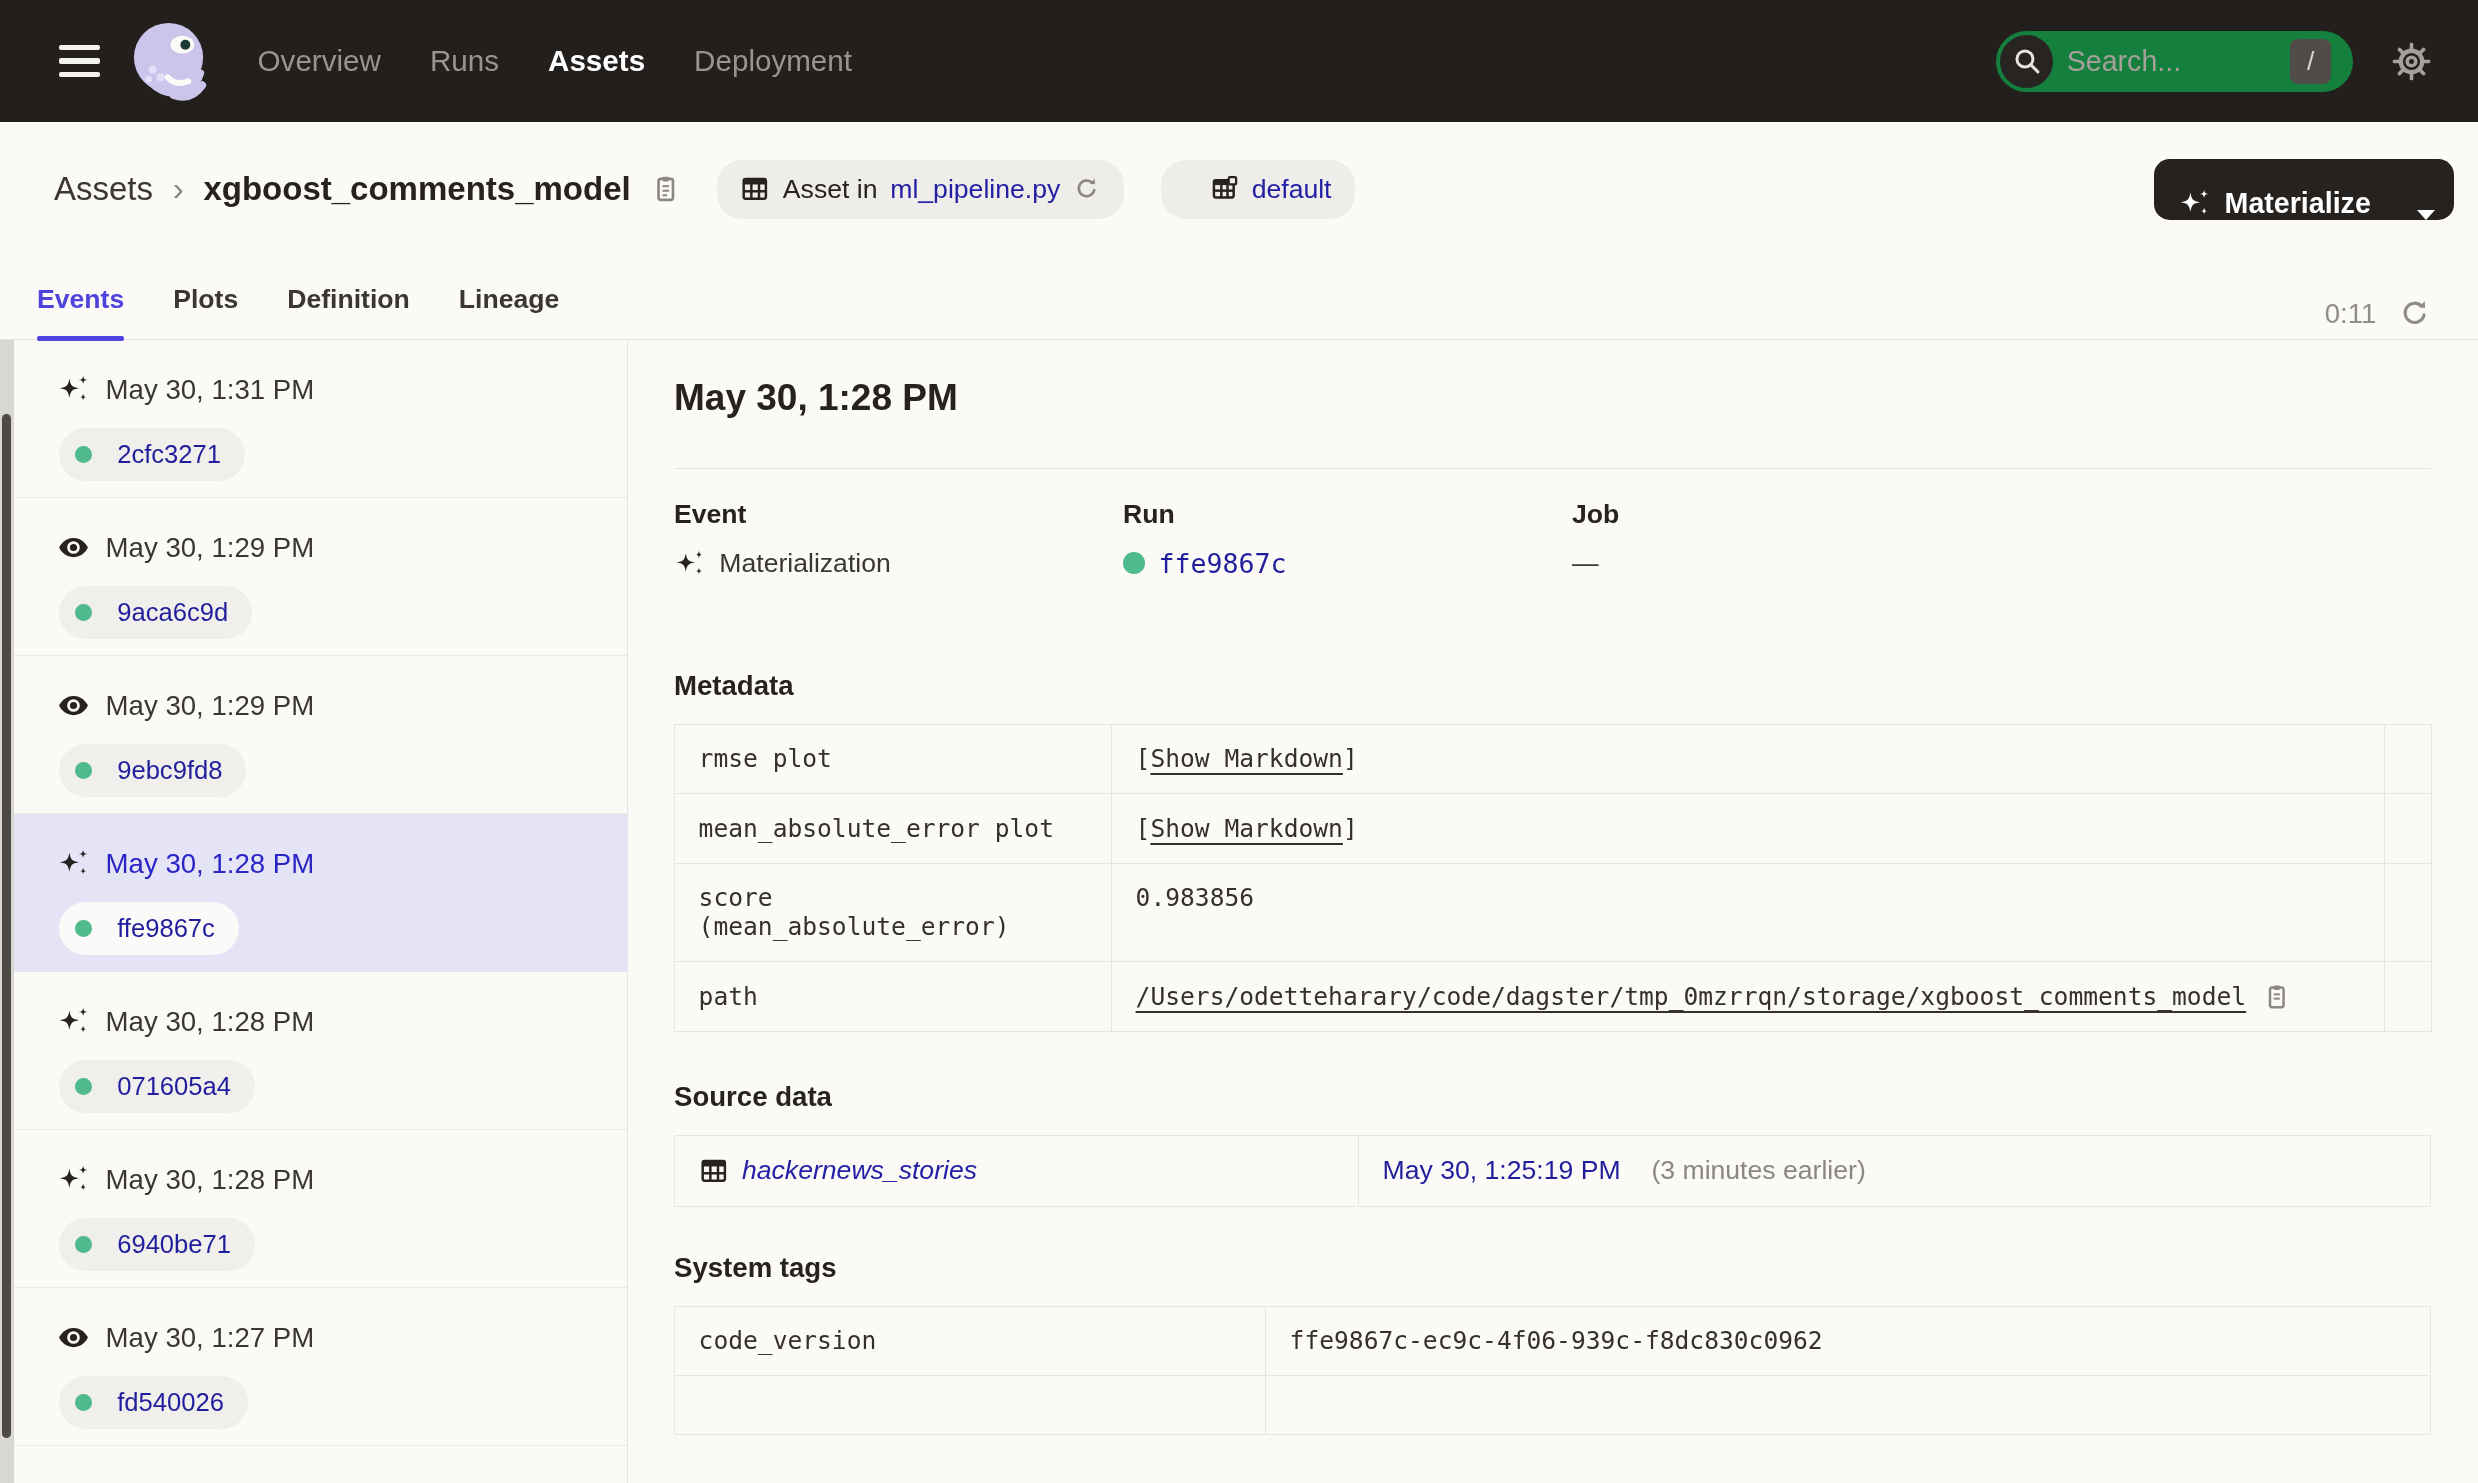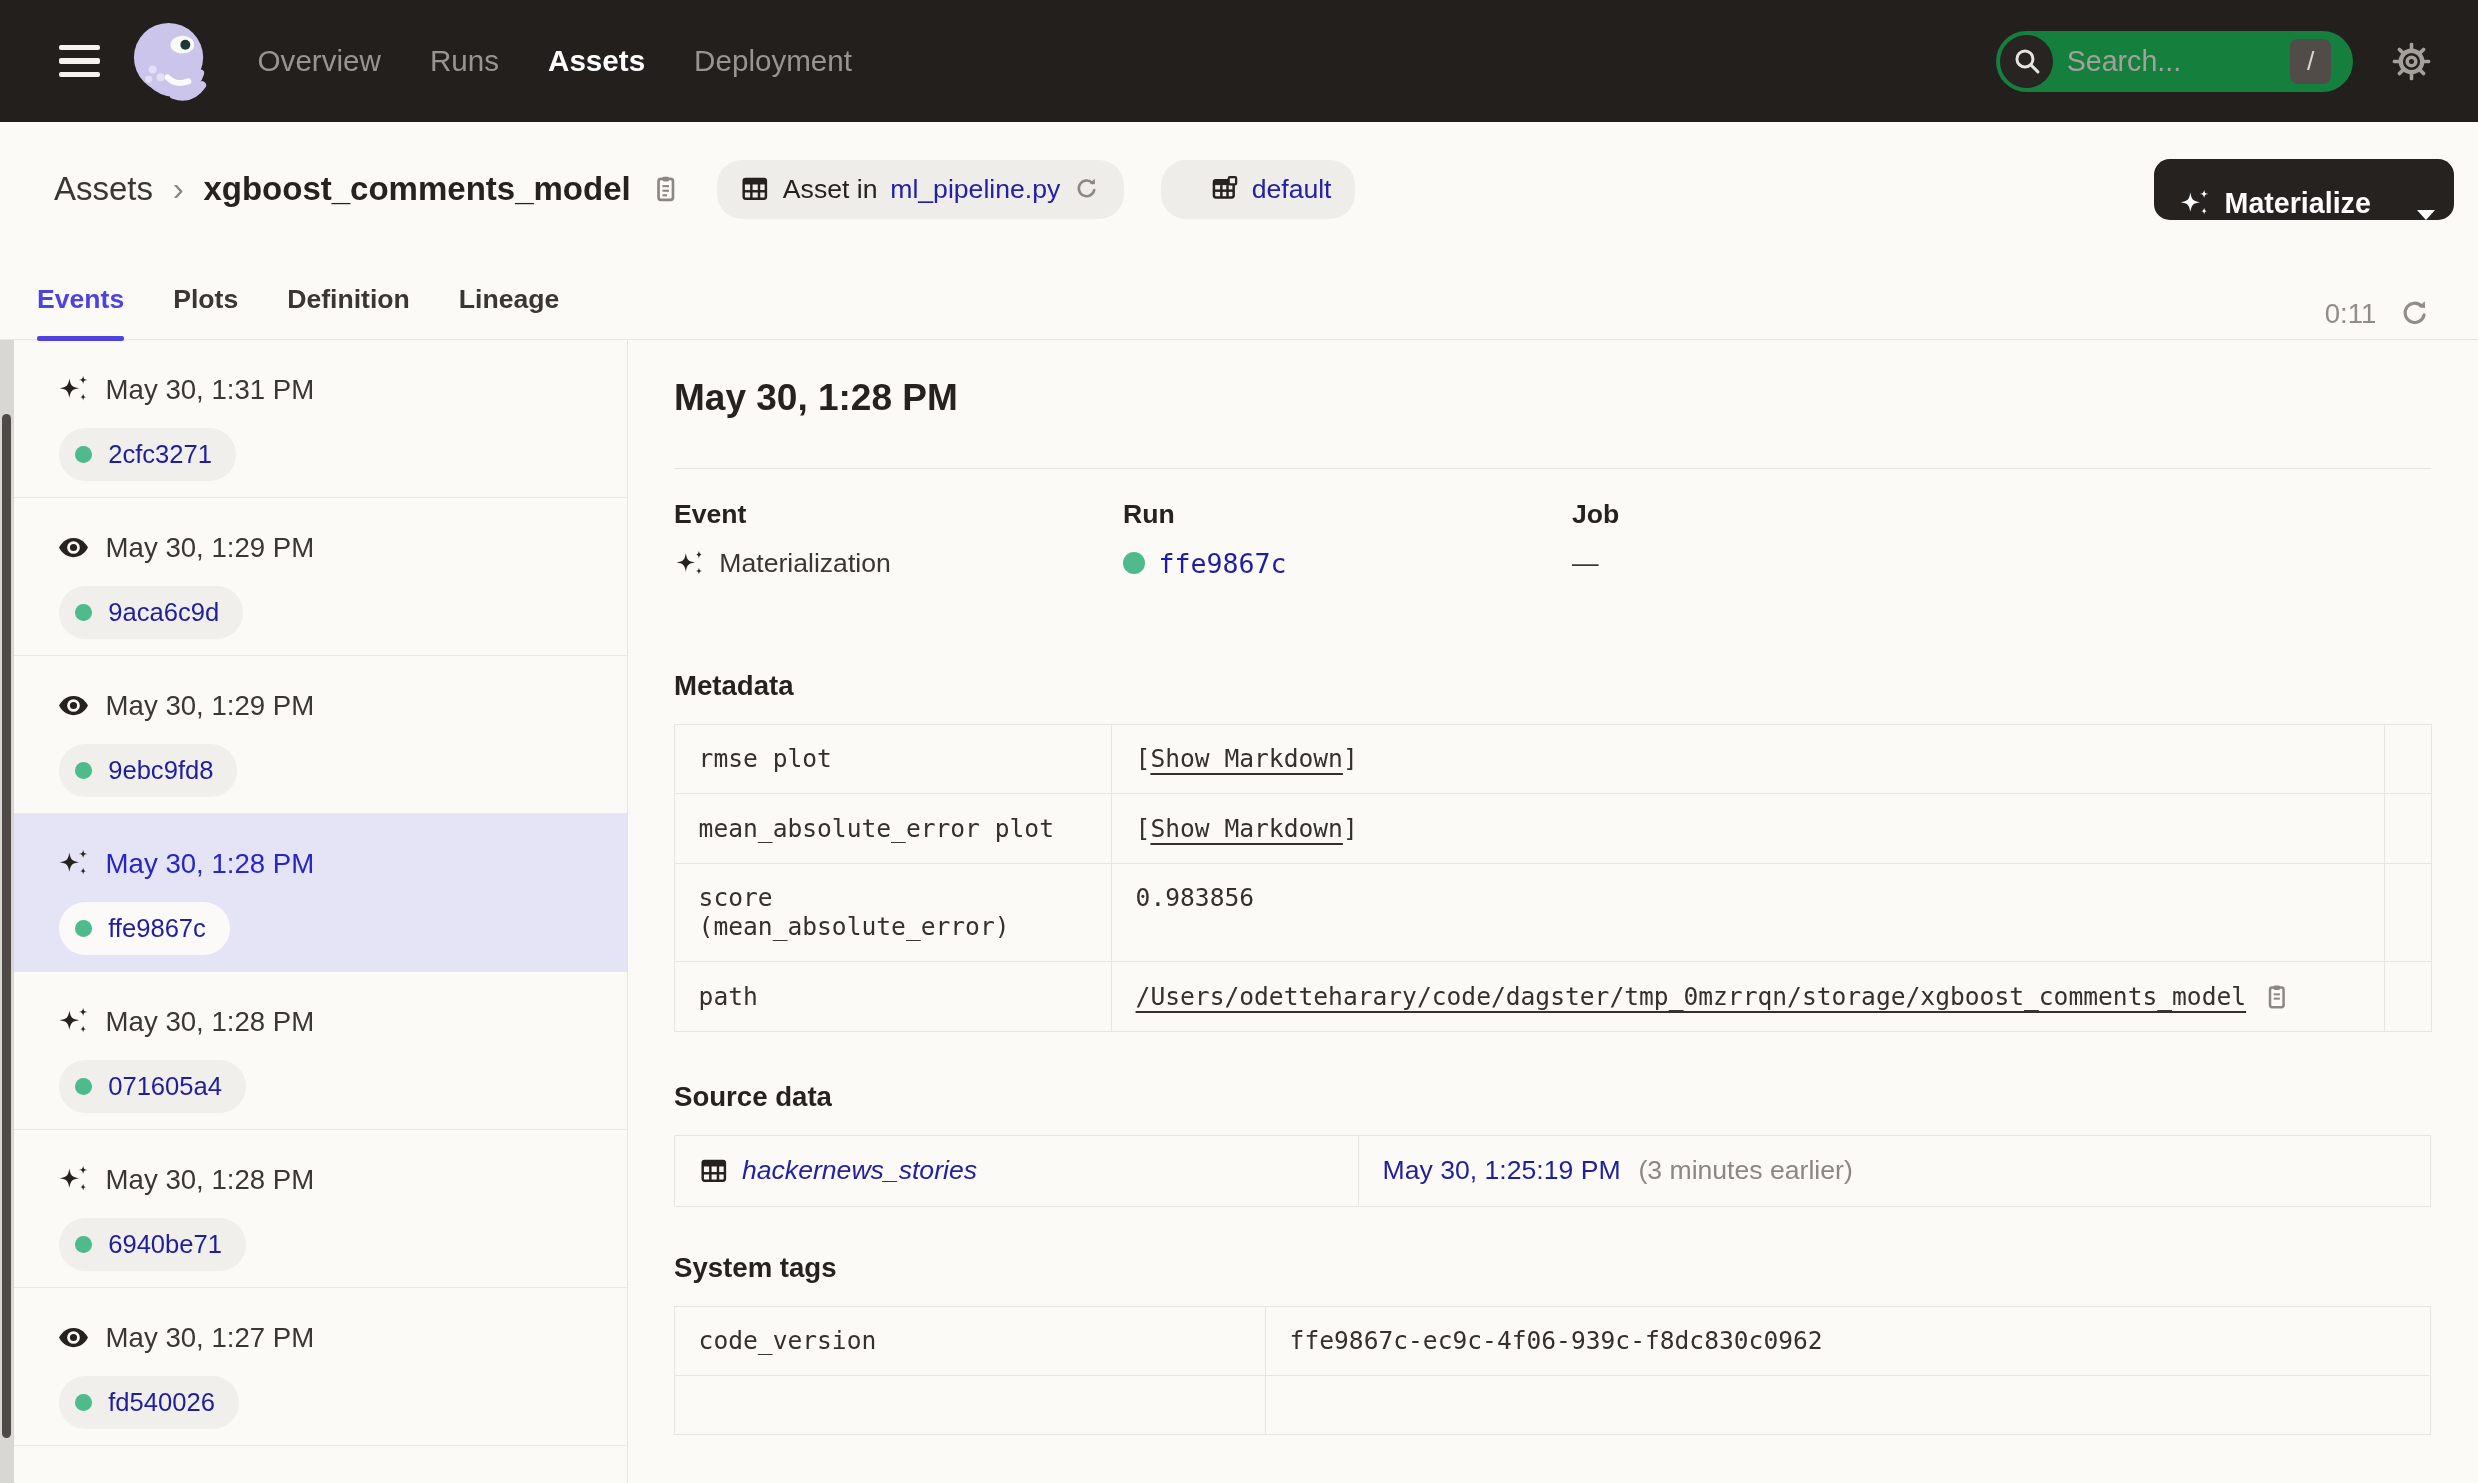--- a/index.html
+++ b/index.html
@@ -81,21 +81,21 @@
     background:linear-gradient(#8F8C89 0 122px, #D9D7D3 122px 100%); z-index:4;
   }
   .edge-thumb { position:absolute; left:2px; top:414px; width:8.9px; height:1024px; border-radius:4.9px; background:#4E4B47; }
 
   .event-item { height:158px; padding:33px 19.7px 0 43px; border-bottom:1px solid #EAE8E4; cursor:pointer; }
   .event-item.selected { background:#E5E3F6; }
   .event-head { display:flex; align-items:center; gap:15.8px; }
   .event-time { font-size:27.6px; color:#3A3733; }
   .event-item.selected .event-time { color:#2824C6; }
   .run-pill {
-    margin-top:21.7px; margin-left:2px; display:inline-flex; align-items:center; gap:16px;
+    margin-top:21.7px; margin-left:2px; display:inline-flex; align-items:center; gap:25px;
     height:53px; border-radius:26.6px; background:#F1EFEB; padding:0 23.6px 0 16.7px;
     font-size:25.6px; color:#211E9E; cursor:pointer;
   }
   .event-item.selected .run-pill { background:#FBFAF8; }
   .dot { width:16.7px; height:16.7px; border-radius:50%; background:#4FBA8C; flex:none; }
 
   
   .main { flex:1; padding:37px 47px 0 46px; overflow:hidden; }
   .detail-title { font-size:37px; font-weight:700; color:#26221F; }
   .detail-divider { height:1px; background:#E6E4E0; margin-top:49px; }
@@ -111,21 +111,21 @@
   .h-systags { margin-top:45px; }
 
   table { border-collapse:collapse; width:1757px; margin-top:21.7px; table-layout:fixed; }
   td { border:1px solid #E8E6E2; vertical-align:middle; padding:19.7px 23.6px; font-size:24.6px; color:#34302C; }
   .meta-table td, .tags-table td { font-family:"DejaVu Sans Mono", monospace; }
   .link-dark { text-decoration:underline; text-underline-offset:5.9px; text-decoration-thickness:2px; cursor:pointer; }
   .path-cell { display:flex; align-items:center; gap:15.8px; }
   .src-asset-cell { display:flex; align-items:center; gap:13.8px; font-size:26.6px;font-style:italic; }
   .src-link { color:#2420A6; cursor:pointer; }
   .src-time-link { color:#211E9E; cursor:pointer; font-size:26.6px; }
-  .src-relative { color:#8B8782; font-size:26.6px; margin-left:11px; }
+  .src-relative { color:#8B8782; font-size:26.6px; margin-left:24px; }
   .tags-table td.val { }
   svg { display:block; }
 </style>
 </head>
 <body>
 
 <div class="topnav">
   <div class="hamburger">
       <div></div>
       <div></div>

